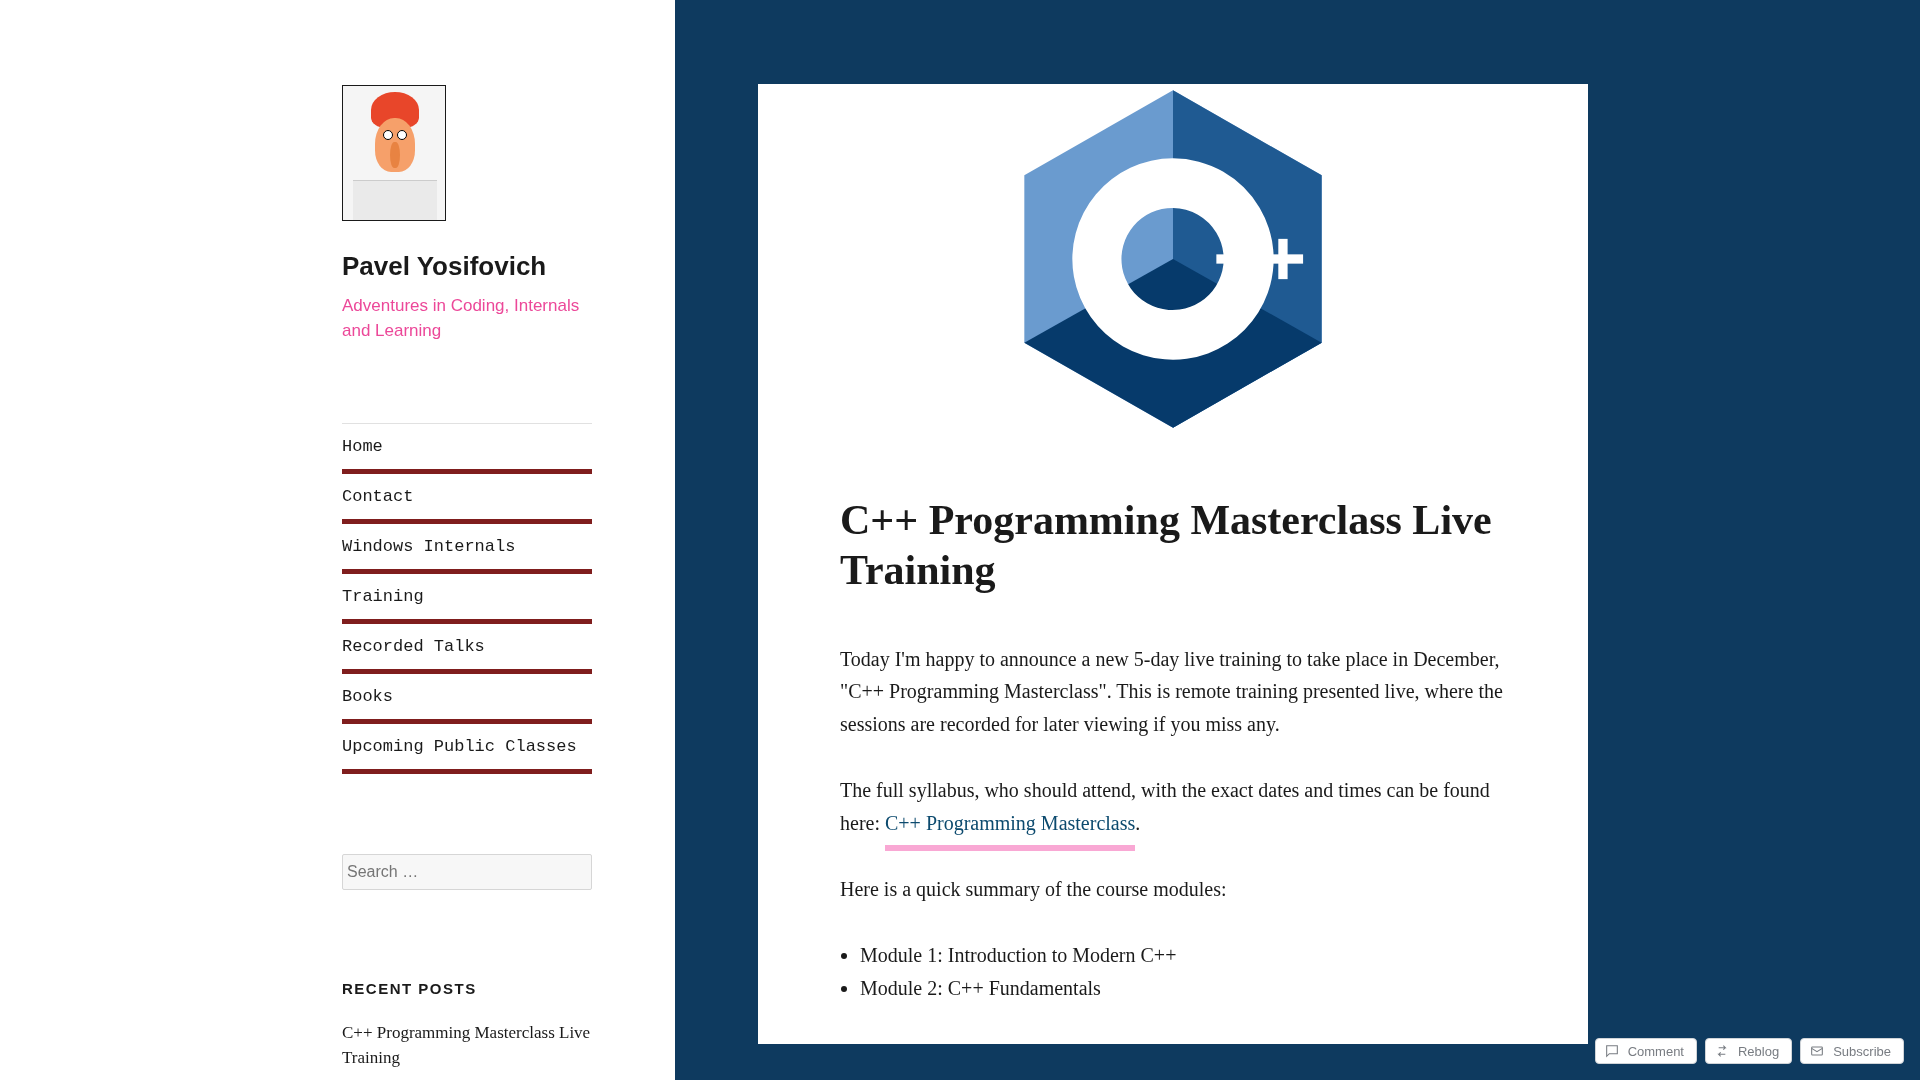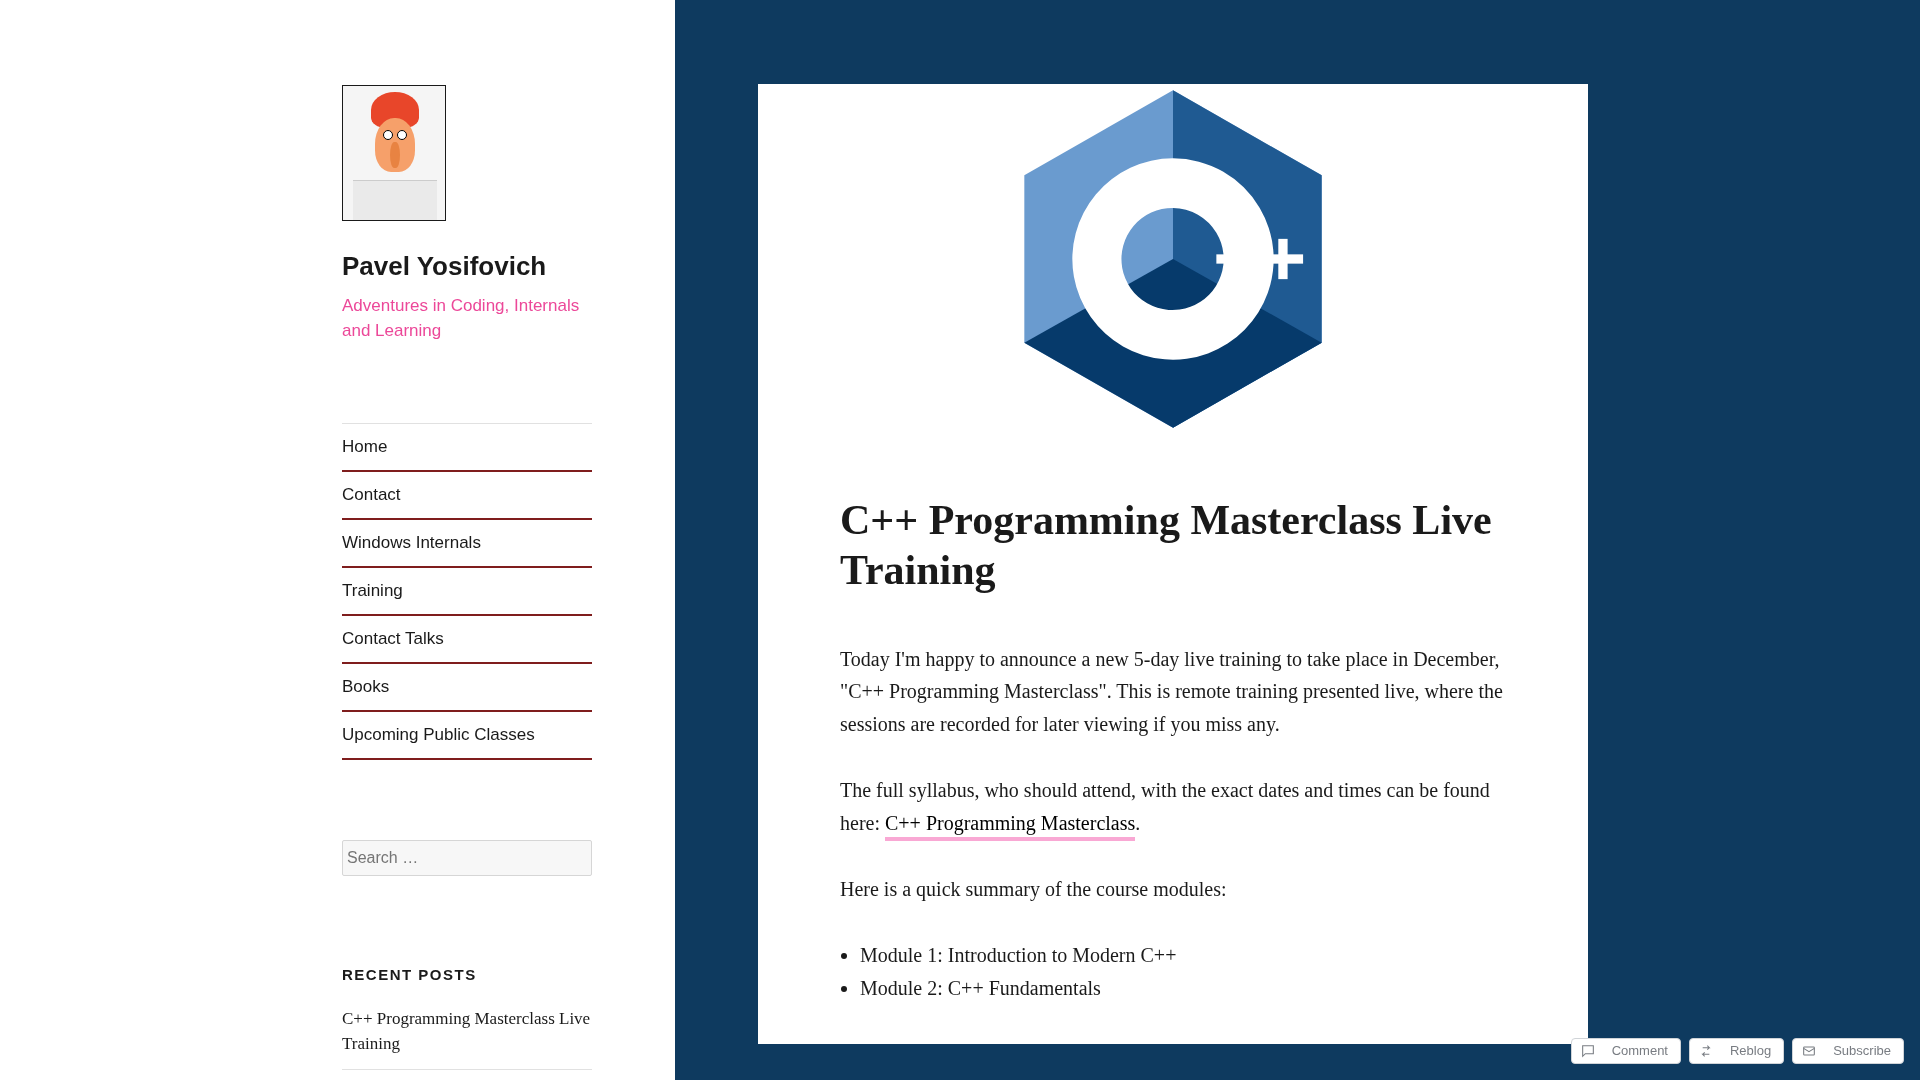--- a/index.html
+++ b/index.html
@@ -73,22 +73,22 @@
   color: #ec4899;
 }
 
 nav.primary {
   margin-top: 80px;
   border-top: 1px solid #e1e1e1;
 }
 nav.primary a {
   display: block;
   padding: 13px 0;
-  border-bottom: 2px solid #7f1d1d;
-  font-family: Liberation Sans, sans-serif;
+  border-bottom: 5px solid #7f1d1d;
+  font-family: Liberation Mono, monospace;
   font-size: 17px;
   color: #1a1a1a;
   text-decoration: none;
 }
 
 .search-box {
   margin-top: 80px;
 }
 .search-box input {
   width: 100%;
@@ -157,38 +157,38 @@
 }
 
 .post-body {
   margin: 48px 82px 0 82px;
   font-family: Georgia, serif;
   font-size: 20px;
   line-height: 1.62;
   color: #1a1a1a;
 }
 .post-body p { margin-bottom: 34px; }
-.post-body a { color: #000000; text-decoration: none; border-bottom: 4px solid #f9a8d4; padding-bottom: 3px; }
+.post-body a { color: #0c4a6e; text-decoration: none; border-bottom: 6px solid #f9a8d4; padding-bottom: 11px; }
 
 .modules { margin: 0 82px 0 82px; list-style: disc outside; padding-left: 20px; font-family: Georgia, serif; font-size: 20px; line-height: 1.62; color:#1a1a1a;}
 .modules li { }
 
 
 .actionbar {
   position: absolute;
   right: 16px;
   bottom: 16px;
   display: flex;
   gap: 8px;
   font-family: -apple-system, Helvetica, Arial, sans-serif;
 }
 .pill {
   display: inline-flex;
-  align-items: flex-start;
-  gap: 16px;
+  align-items: center;
+  gap: 8px;
   padding: 4px 12px 4px 8px;
   background: #fff;
   border: 1px solid #d0d4d8;
   border-radius: 4px;
   font-size: 13px;
   color: #787c82;
   cursor: pointer;
 }
 .pill svg { width: 16px; height: 16px; fill: none; stroke: #787c82; stroke-width: 1.6; }
 </style>
@@ -214,21 +214,21 @@
       <h1 class="site-title">
         <a href="#">Pavel Yosifovich</a>
       </h1>
       <p class="tagline">Adventures in Coding, Internals and Learning</p>
 
       <nav class="primary">
         <a href="#">Home</a>
         <a href="#">Contact</a>
         <a href="#">Windows Internals</a>
         <a href="#">Training</a>
-        <a href="#">Contact Talks</a>
+        <a href="#">Recorded Talks</a>
         <a href="#">Books</a>
         <a href="#">Upcoming Public Classes</a>
       </nav>
 
       <div class="search-box">
         <input type="text" placeholder="Search …" style="">
       </div>
 
       <h2 class="widget-title">RECENT POSTS</h2>
       <ul class="recent-list">

